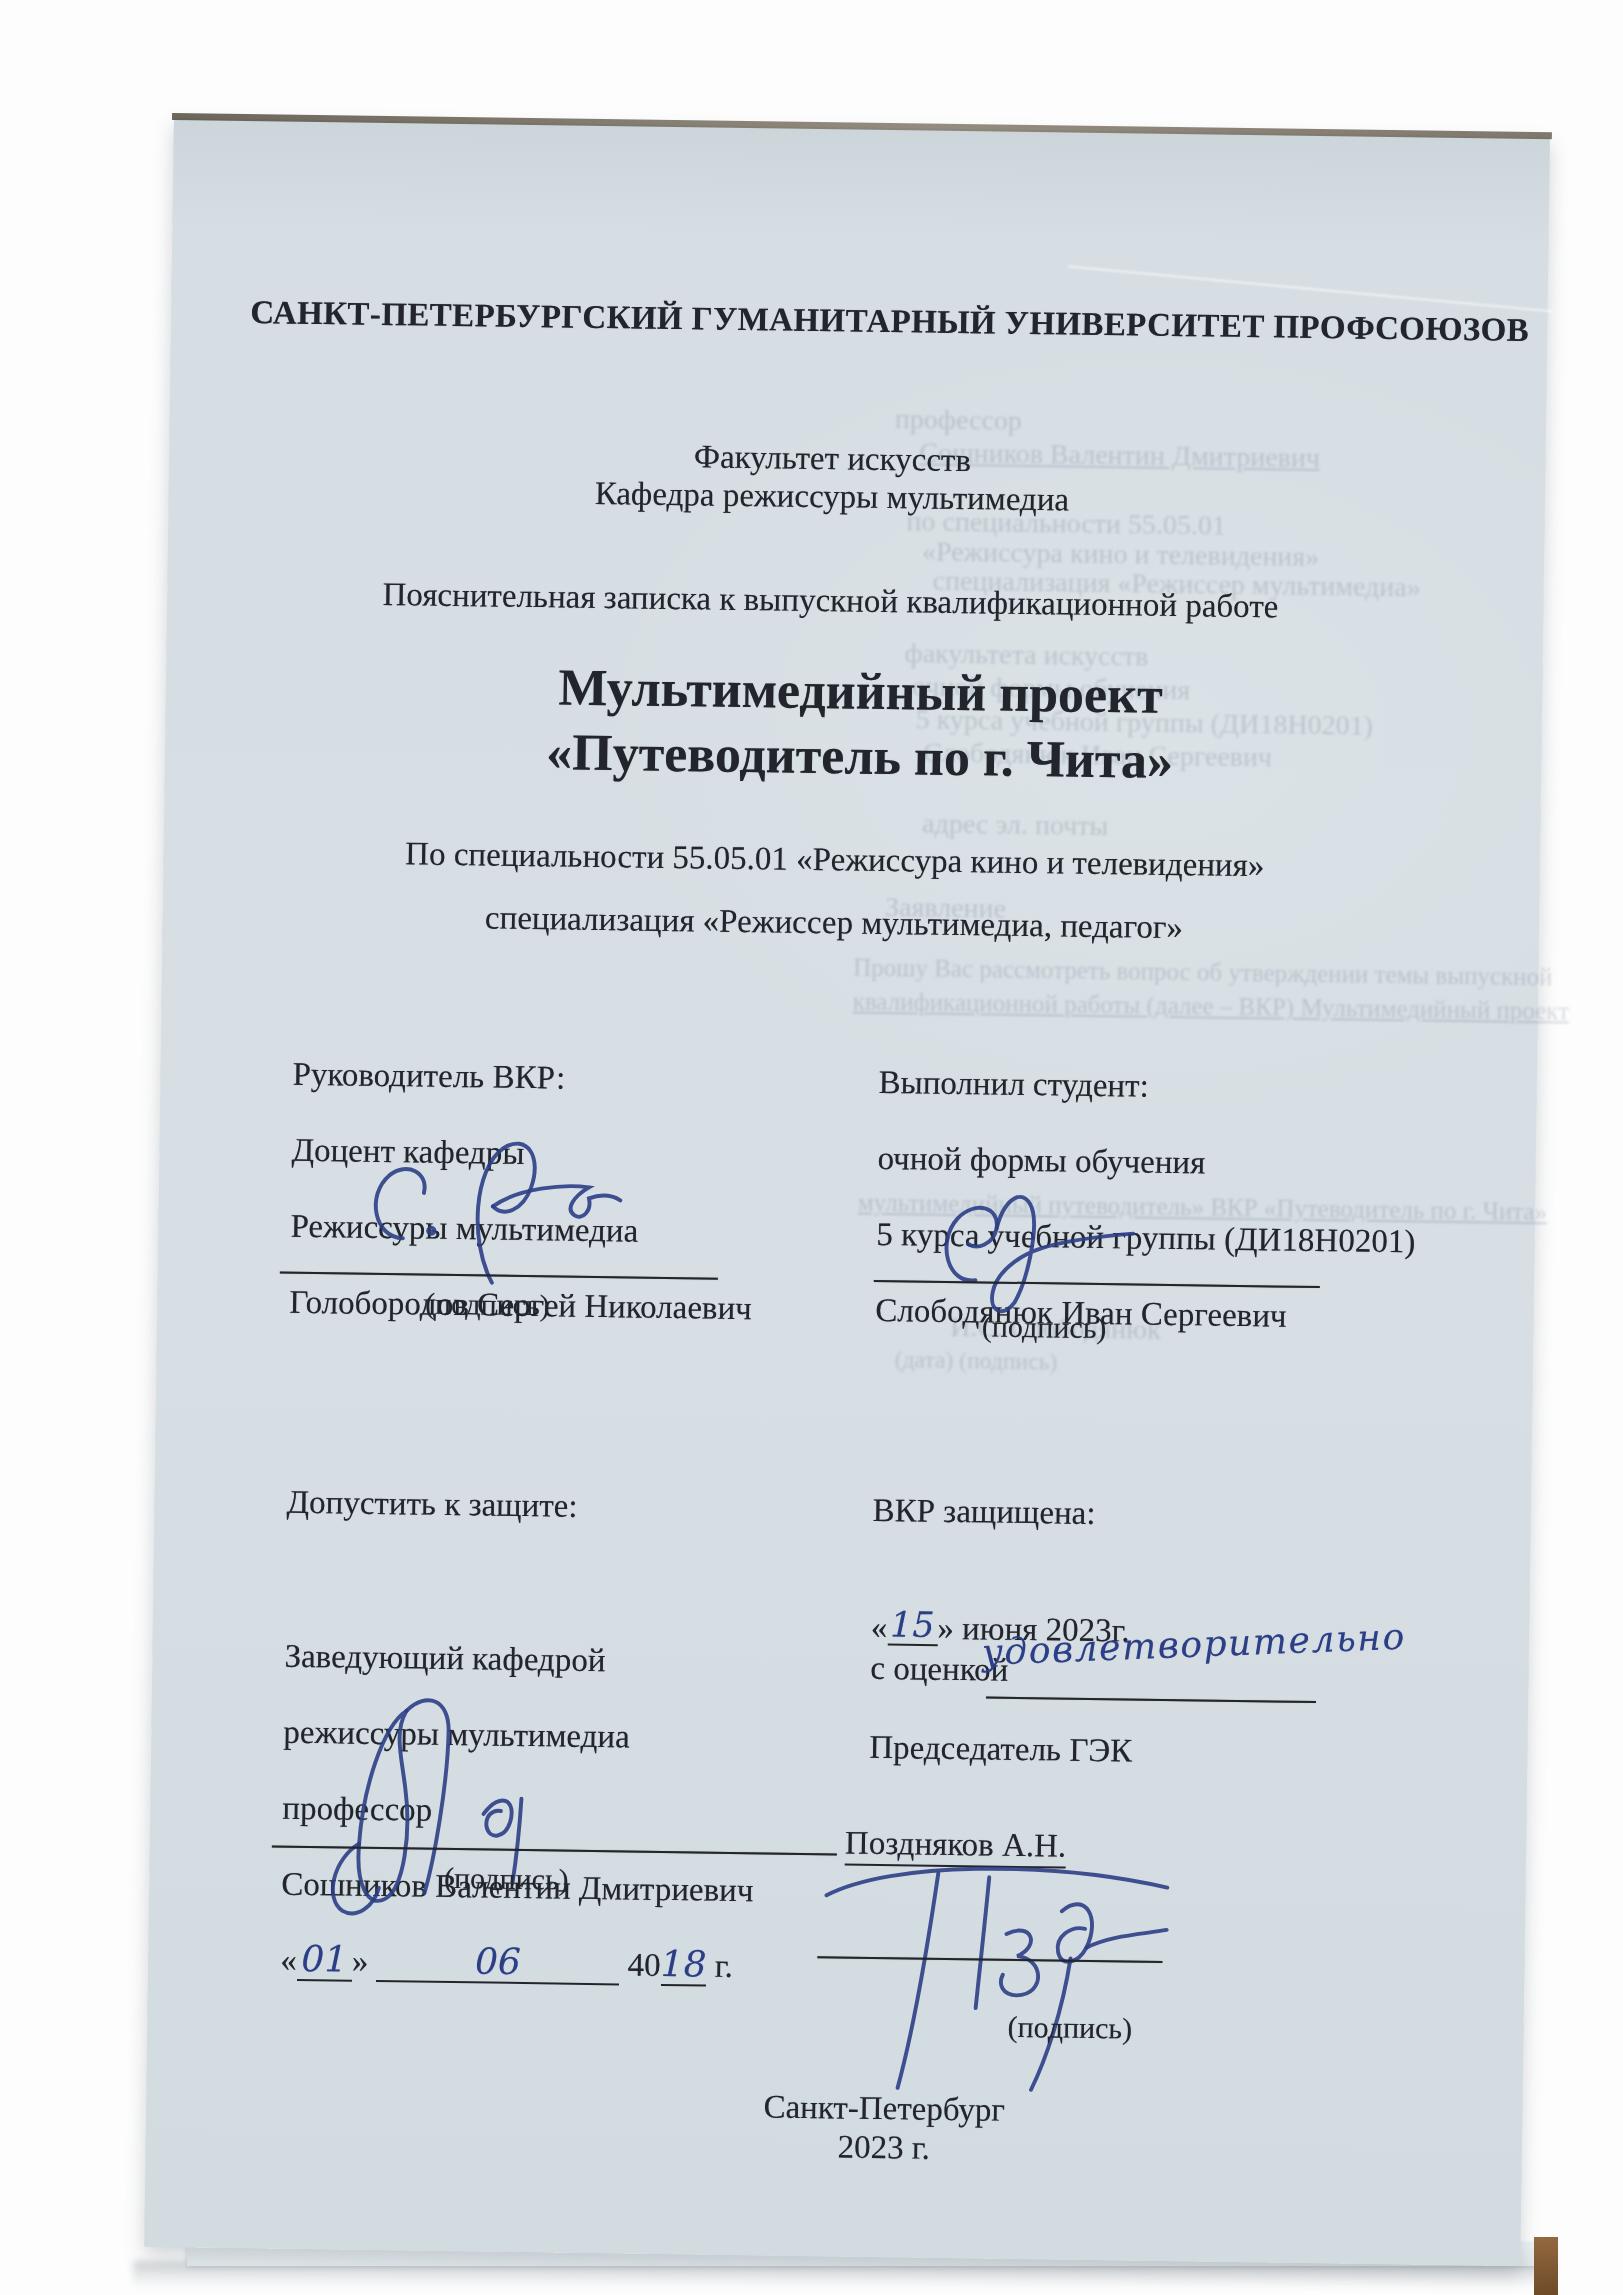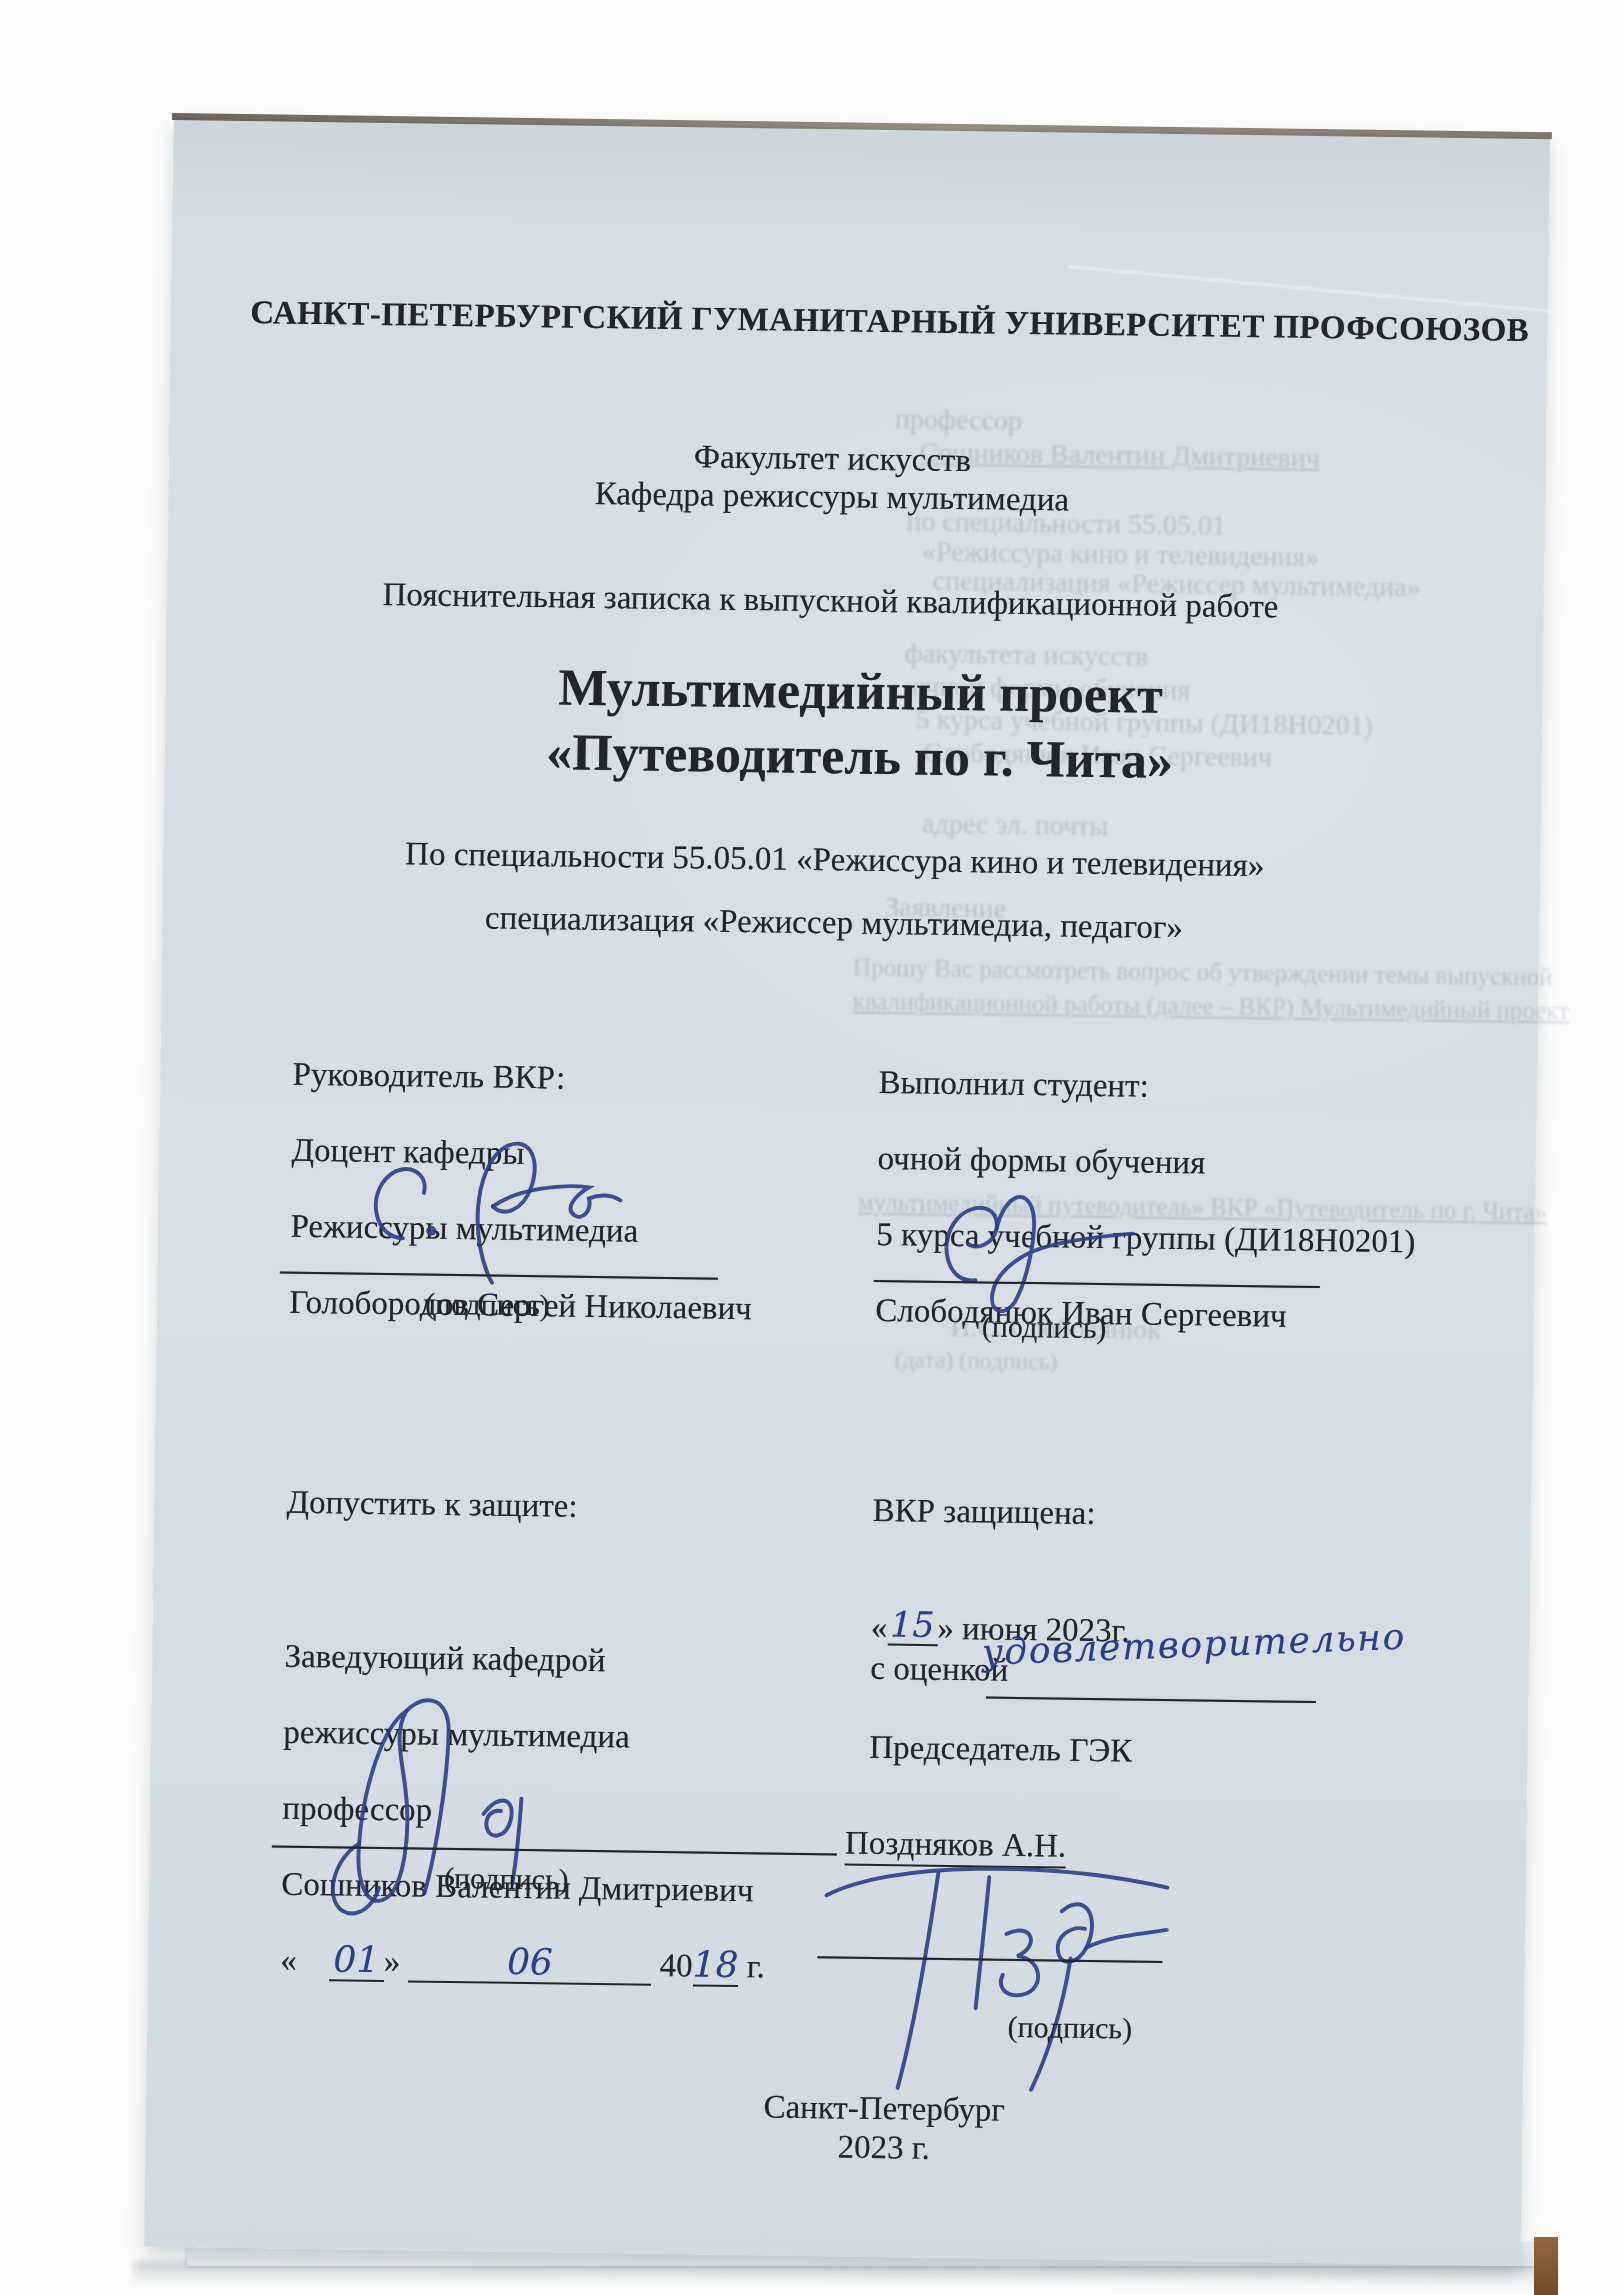--- a/index.html
+++ b/index.html
@@ -92,21 +92,21 @@
   .grade-hand{
     position:absolute;left:829px;top:1493px;width:361px;font-size:36px;
     letter-spacing:1.6px;transform:rotate(-3deg);text-align:center;white-space:nowrap;
   }
   .day15{display:inline-block;border-bottom:2.4px solid #23252a;min-width:50px;
     text-align:center;font-size:35px;transform:translateY(-1.6px);}
   .date-row{
     position:absolute;left:132px;top:1818px;width:565px;font-size:33px;color:#22252c;
     text-shadow:0 0 0.8px rgba(30,33,42,.45);white-space:nowrap;
   }
-  .d-day{display:inline-block;border-bottom:2.4px solid #23252a;min-width:55px;text-align:center;font-size:36px;margin-left:32px;}
+  .d-day{display:inline-block;border-bottom:2.4px solid #23252a;min-width:55px;text-align:center;font-size:36px;}
   .d-month{display:inline-block;border-bottom:2.4px solid #23252a;min-width:243px;text-align:center;font-size:36px;}
   .d-year{display:inline-block;border-bottom:2.4px solid #23252a;min-width:44px;text-align:center;font-size:36px;}
   .sig{position:absolute;}
   .sig path{fill:none;stroke:#2c3f86;stroke-width:5;stroke-linecap:round;opacity:.9;}
   .sig-sup{left:169px;top:999px;}
   .sig-stu{left:750px;top:1033px;}
   .sig-adm{left:137px;top:1558px;}
   .sig-def{left:663px;top:1710px;}
   
   .bt{

